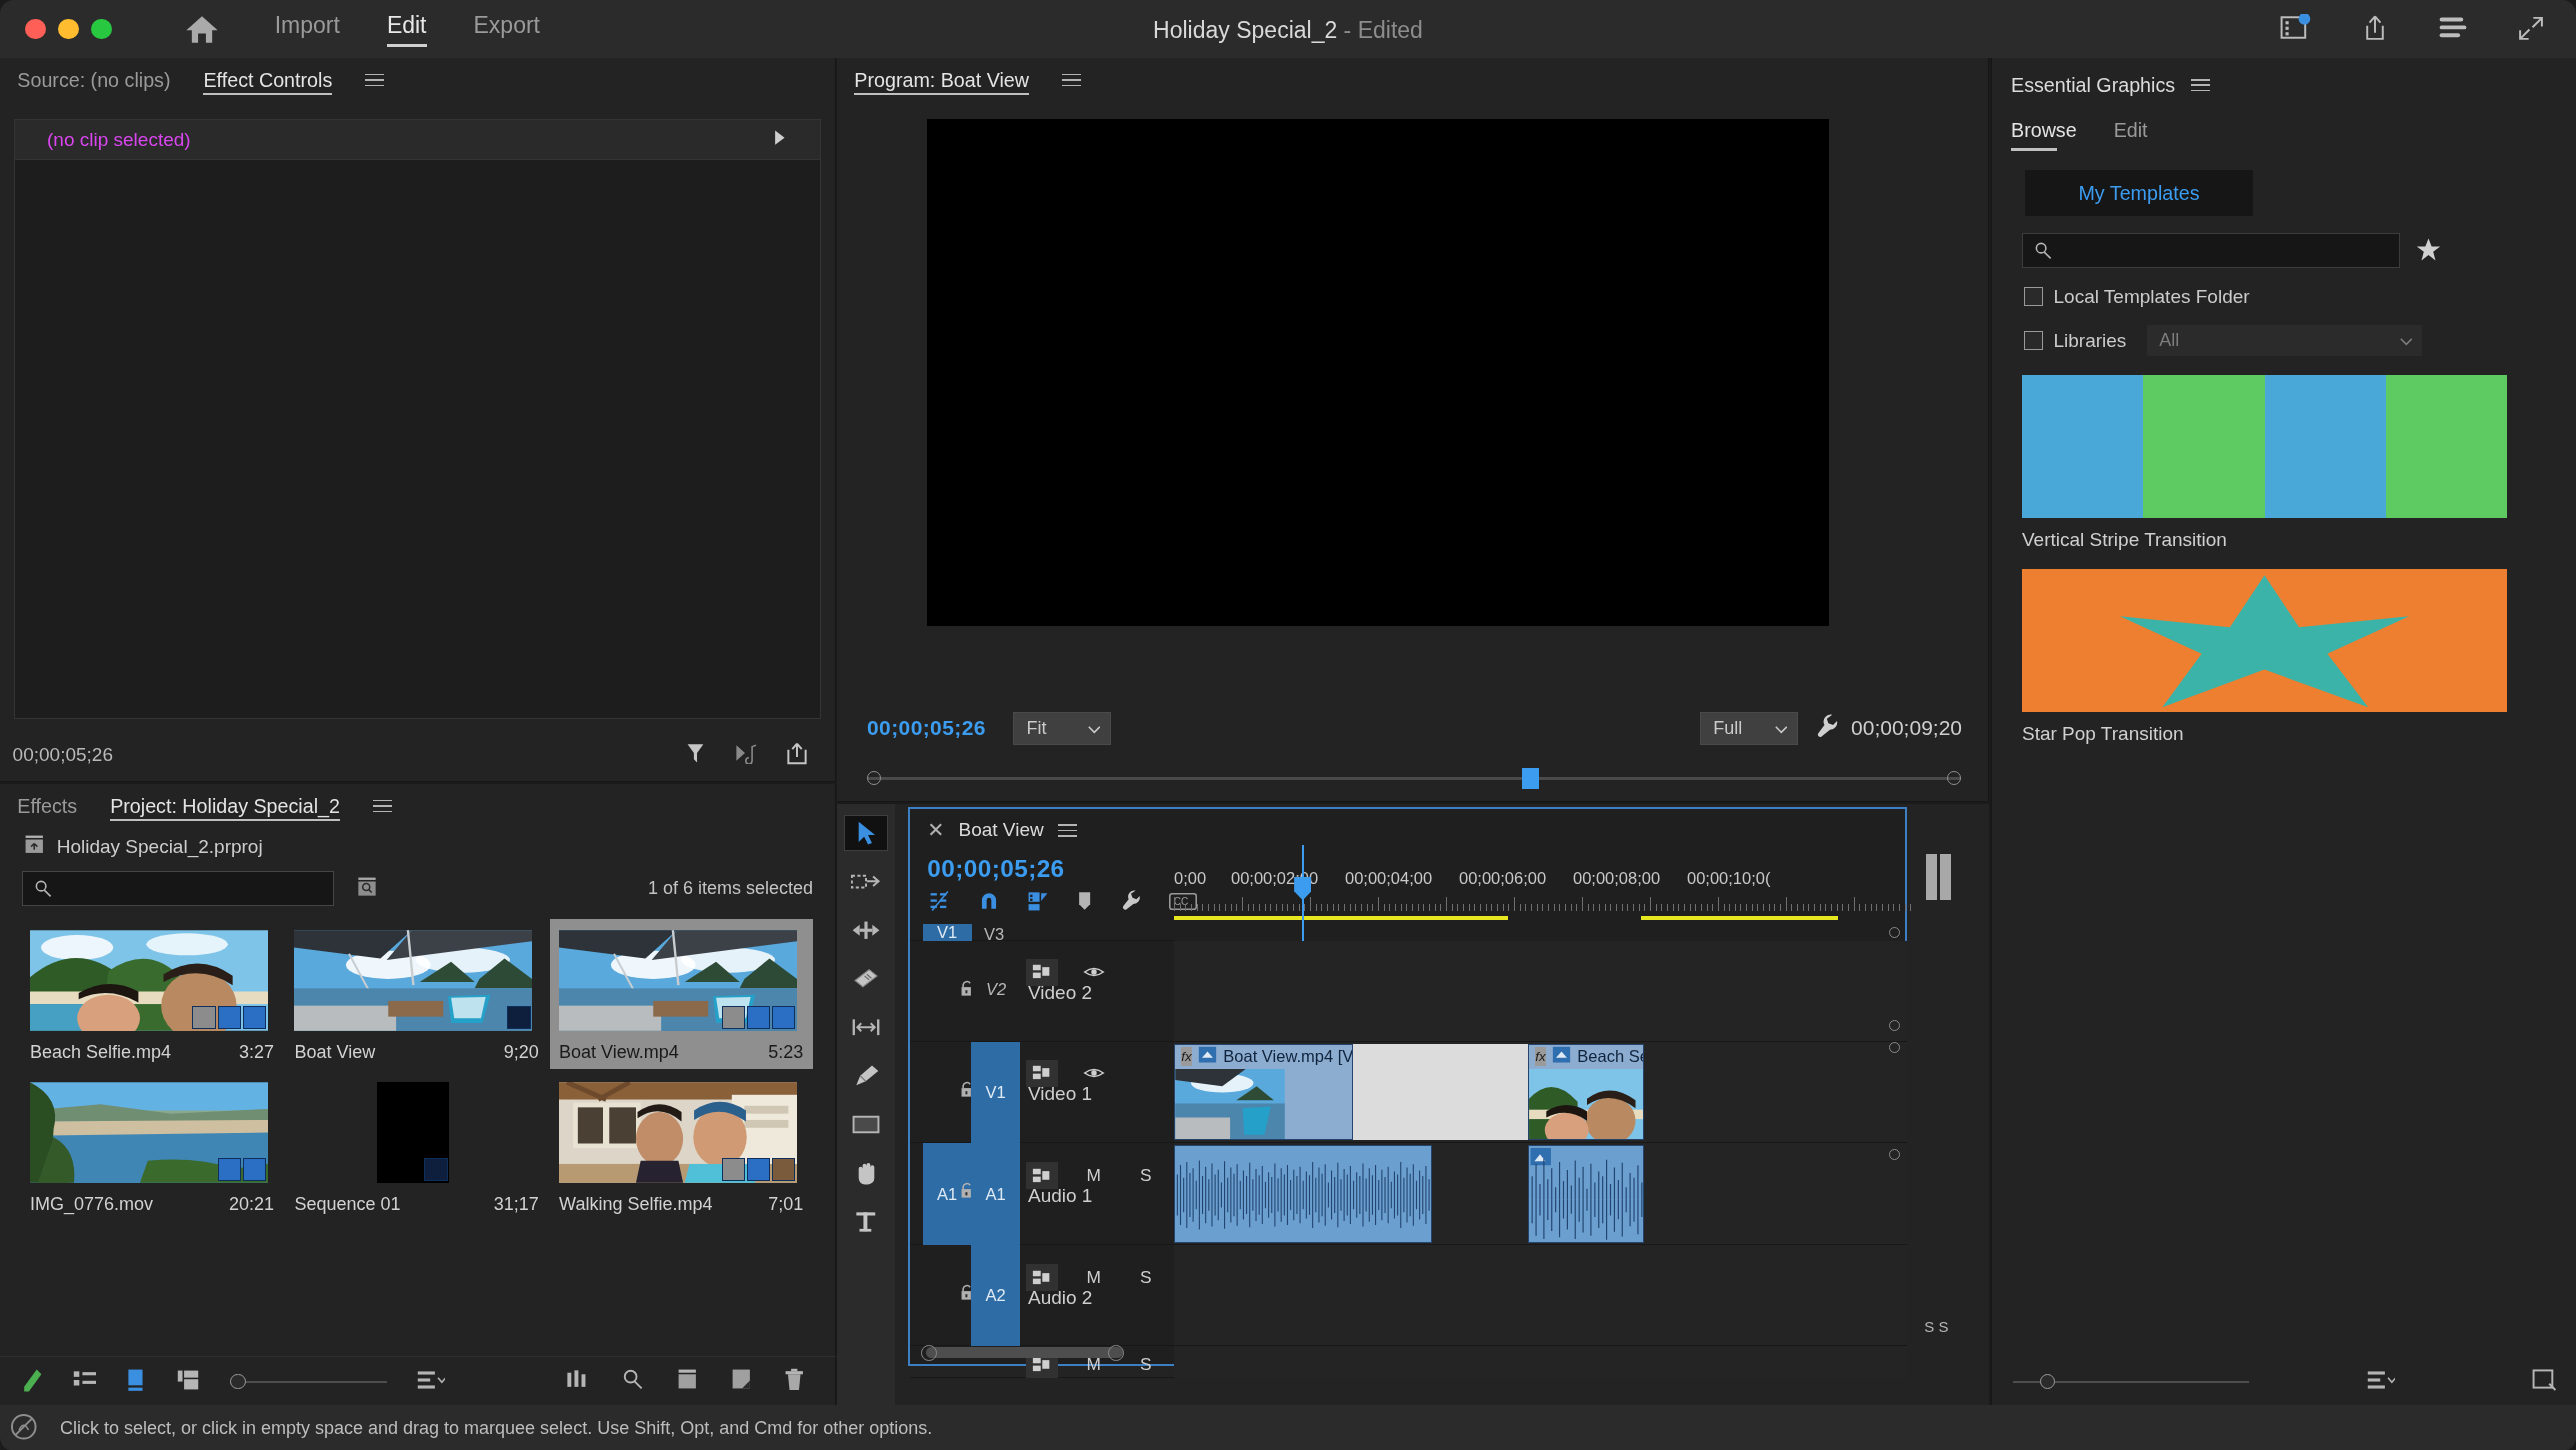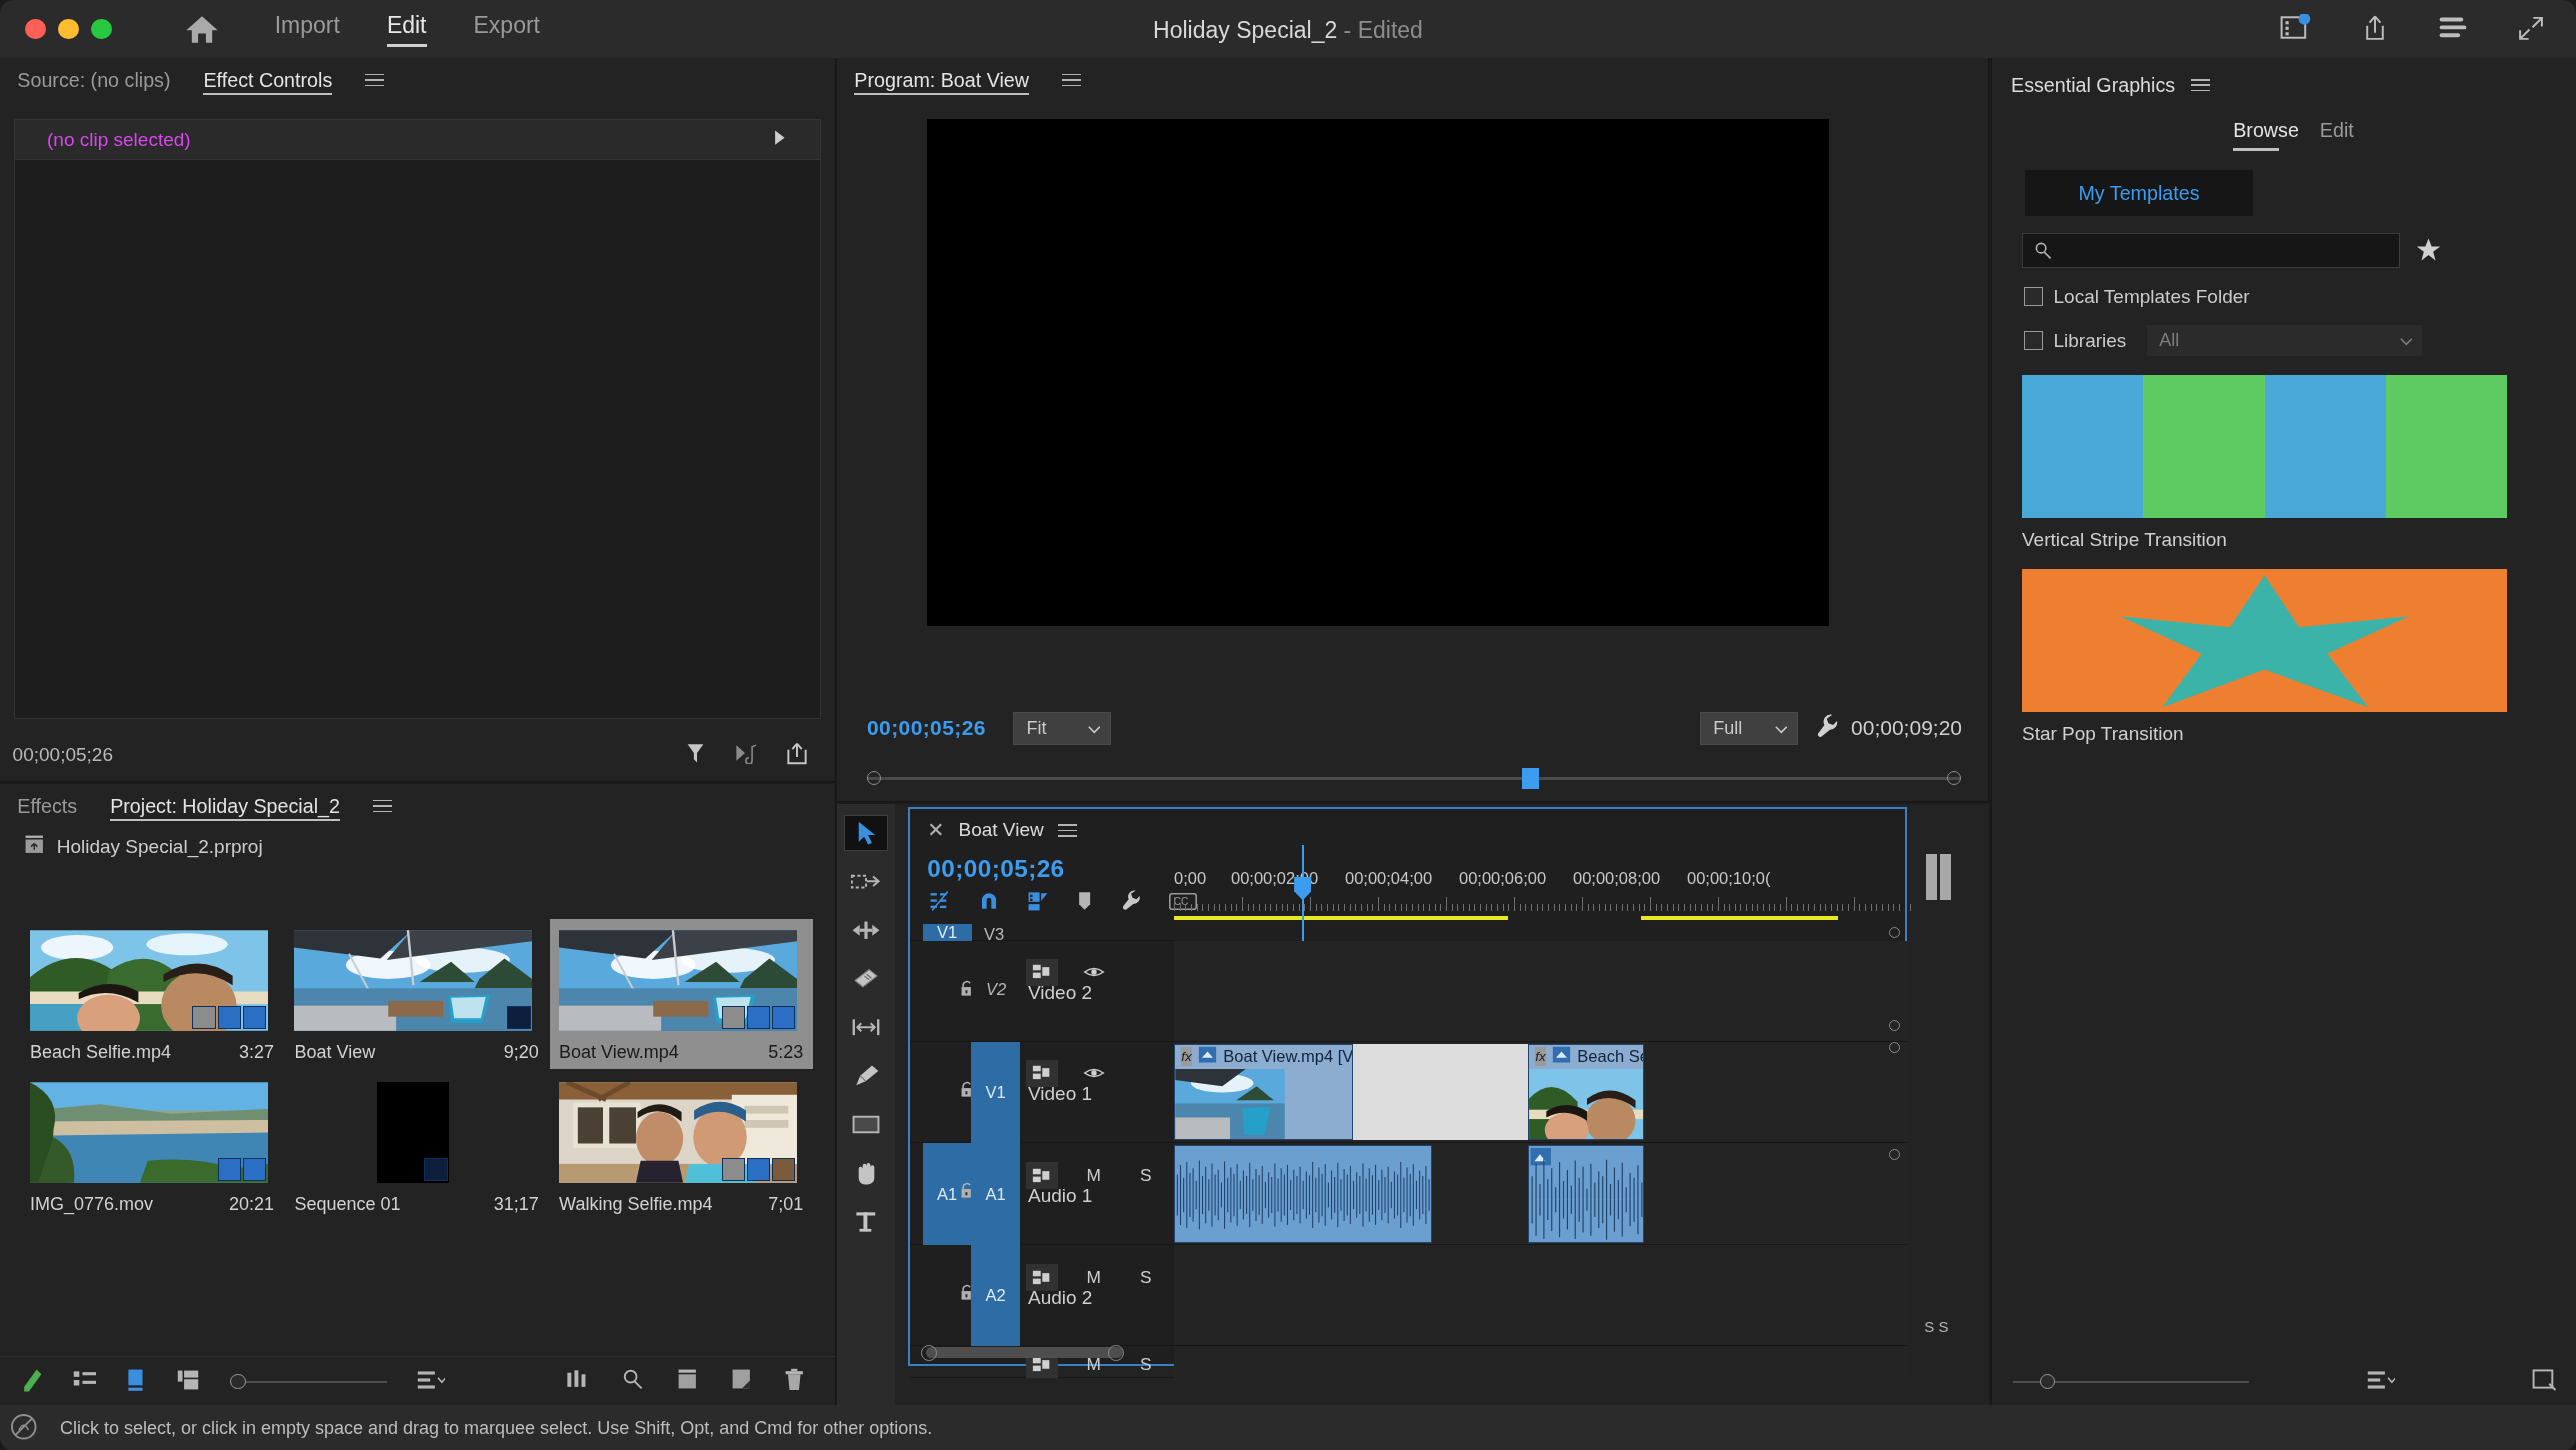--- a/index.html
+++ b/index.html
@@ -132,21 +132,21 @@
     display: flex; align-items: center; justify-content: center; gap: 0;
   }
   .tbtn { width: 54px; height: 36px; display: flex; align-items: center; justify-content: center; }
 
   
   .eg {
     position: absolute; left: 1991px; top: 58px; width: 585px; height: 1347px;
     background: #232323; border-left: 1.6px solid #161616;
   }
   .eg-title { display: flex; align-items: center; gap: 15.7px; padding: 15.7px 0 0 19px; font-size: 19.7px; color: #dcdcdc; }
-  .eg-tabs { display: flex; gap: 21px; padding: 22px 0 0 19px; justify-content: center; }
+  .eg-tabs { display: flex; gap: 37px; padding: 22px 0 0 19px; }
   .eg-tab { font-size: 19.7px; color: #9a9a9a; position: relative; padding-bottom: 9.4px; }
   .eg-tab.active { color: #e4e4e4; }
   .eg-tab.active::after { content: ''; position: absolute; left: 0; width: 46px; bottom: 0; height: 3.1px; background: #c0c0c0; }
   .eg-mytemplates {
     margin: 19px 0 0 33px; width: 228px; height: 46px; background: #161616;
     display: flex; align-items: center; justify-content: center;
     font-size: 19.7px; color: #3b9cf0;
   }
   .eg-searchrow { display: flex; align-items: center; gap: 15.7px; padding: 17.3px 0 0 30px; }
   .eg-search { width: 378px; height: 35px; background: #161616; border: 0.8px solid #3c3c3c; display: flex; align-items: center; padding-left: 11px; }
@@ -330,20 +330,37 @@
     </div>
     <div class="proj-path">
       <span>
         <svg width="20.5" height="20.5" viewBox="0 0 26 26">
             <rect x="2" y="2" width="22" height="3" fill="#b0b0b0"></rect>
             <rect x="2" y="7" width="22" height="17" fill="#9a9a9a"></rect>
             <path d="M13 20 L13 12 M13 12 L9 16 M13 12 L17 16" stroke="#2a2a2a" stroke-width="2" fill="none"></path>
           </svg>
       </span>
       <span>Holiday Special_2.prproj</span>
+    </div>
+    <div class="proj-searchrow">
+      <div class="proj-search">
+        <svg width="19" height="19" viewBox="0 0 24 24">
+            <circle cx="9" cy="9" r="6" fill="none" stroke="#b5b5b5" stroke-width="2"></circle>
+            <path d="M13 14 L21 22" stroke="#b5b5b5" stroke-width="2"></path>
+          </svg>
+      </div>
+      <span style="margin-left:22px">
+        <svg width="22" height="22" viewBox="0 0 28 28">
+            <rect x="3" y="2" width="22" height="3" fill="#a8a8a8"></rect>
+            <rect x="3" y="7" width="22" height="18" fill="#8d8d8d"></rect>
+            <circle cx="13" cy="14" r="4.5" fill="none" stroke="#2b2b2b" stroke-width="2"></circle>
+            <path d="M16 17 L20 21" stroke="#2b2b2b" stroke-width="2"></path>
+          </svg>
+      </span>
+      <span class="proj-count">1 of 6 items selected</span>
     </div>
 
     <div class="bin-grid">
 
       <div class="bin-item">
         <div class="bin-thumb">
           <svg width="238" height="101" viewBox="0 0 303 128">
             <rect width="303" height="128" fill="#7ec4e8"></rect>
             <ellipse cx="60" cy="22" rx="46" ry="16" fill="#ffffff" opacity=".85"></ellipse>
             <ellipse cx="200" cy="18" rx="52" ry="14" fill="#ffffff" opacity=".8"></ellipse>

